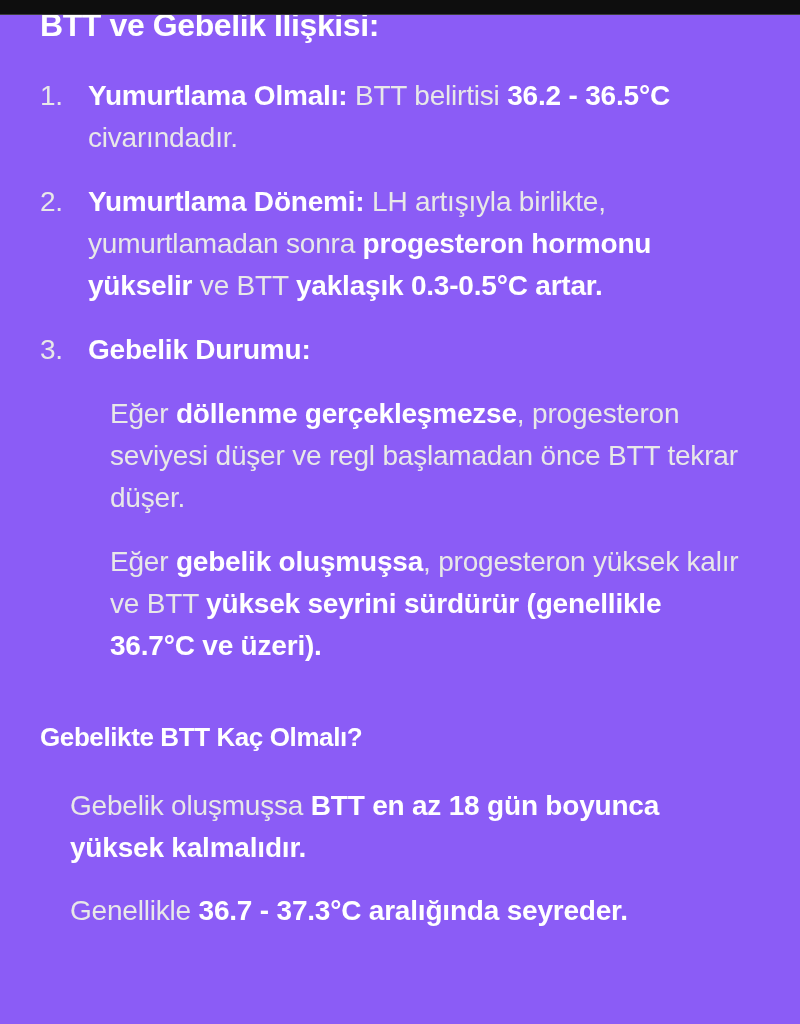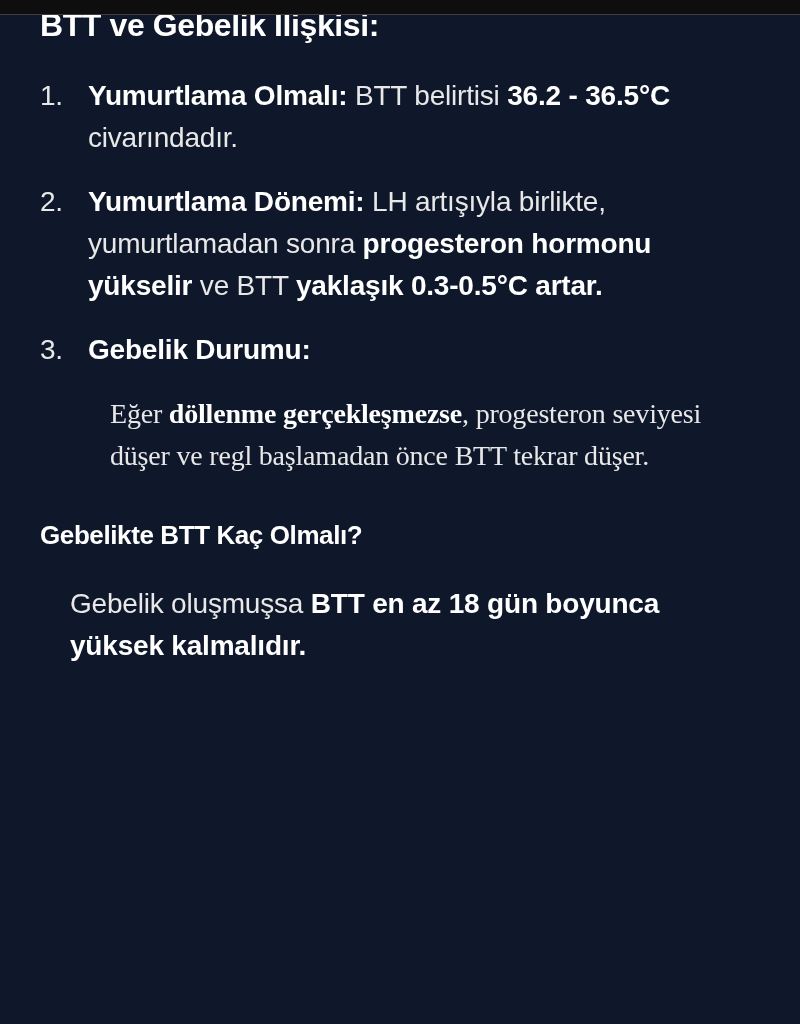--- a/index.html
+++ b/index.html
@@ -4,21 +4,21 @@
 <style>
   html, body {
     margin: 0;
     padding: 0;
     background: #000000;
   }
   .screen {
     position: relative;
     width: 800px;
     height: 1024px;
-    background: #0f172a;
+    background: #8b5cf6;
     overflow: hidden;
     font-family: "Liberation Sans", "DejaVu Sans", sans-serif;
     font-size: 28px;
     line-height: 42px;
     color: #e8e8e8;
     letter-spacing: -0.2px;
   }
   .topbar {
     position: absolute;
     top: 0; left: 0; right: 0;
@@ -56,22 +56,21 @@
     display: flex;
     margin-bottom: 22px;
   }
   .olist > li:last-child { margin-bottom: 0; }
   .num {
     flex: 0 0 48px;
     color: #e8e8e8;
   }
   .litxt { flex: 1; min-width: 0; }
   .nlist {
-    margin: 22px 0 0 -3px;
-    font-family: Liberation Serif, serif;
+    margin: 22px 0 12px -3px;
   }
   .nlist > li {
     display: flex;
     margin-bottom: 22px;
   }
   .nlist > li:last-child { margin-bottom: 0; }
   .nmark { flex: 0 0 25px; }
   .blist > li {
     display: flex;
     margin-bottom: 21px;
@@ -117,30 +116,42 @@
         <span class="num">3.</span>
         <div class="litxt">
           <div><span class="b">Gebelik Durumu:</span></div>
           <ul class="nlist">
             <li>
               <span class="nmark">
                 <span class="dot"></span>
               </span>
               <div class="litxt"><span>Eğer </span><span class="b">döllenme gerçekleşmezse</span><span>, progesteron seviyesi düşer ve regl başlamadan önce BTT tekrar düşer.</span></div>
             </li>
+            <li>
+              <span class="nmark">
+                <span class="dot"></span>
+              </span>
+              <div class="litxt"><span>Eğer </span><span class="b">gebelik oluşmuşsa</span><span>, progesteron yüksek kalır ve BTT </span><span class="b">yüksek seyrini sürdürür (genellikle 36.7°C ve üzeri).</span></div>
+            </li>
           </ul>
         </div>
       </li>
     </ul>
 
     <h2 class="h">Gebelikte BTT Kaç Olmalı?</h2>
 
     <ul class="blist">
       <li>
         <span class="smark">
           <span class="dot"></span>
         </span>
         <div class="litxt"><span>Gebelik oluşmuşsa </span><span class="b">BTT en az 18 gün boyunca yüksek kalmalıdır.</span></div>
       </li>
+      <li>
+        <span class="smark">
+          <span class="dot"></span>
+        </span>
+        <div class="litxt"><span>Genellikle </span><span class="b">36.7 - 37.3°C aralığında seyreder.</span></div>
+      </li>
     </ul>
 
   </div>
 </div>
 
 </body></html>

